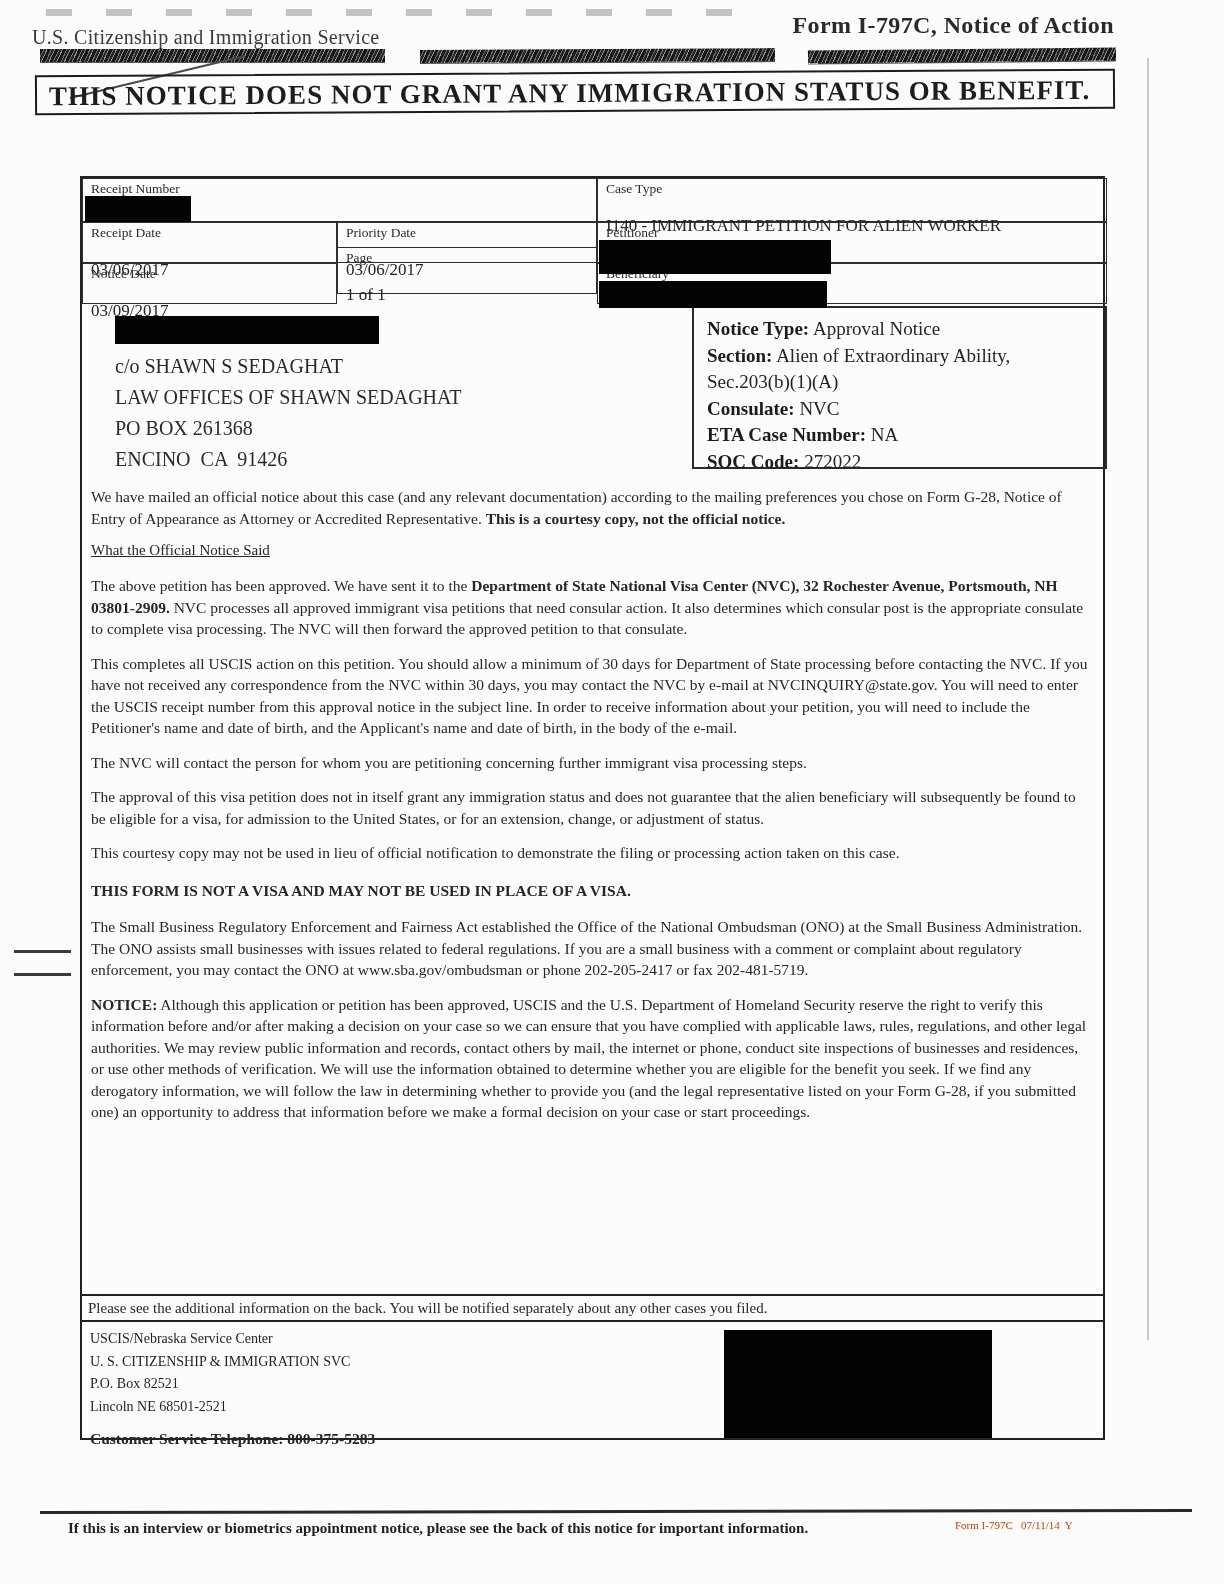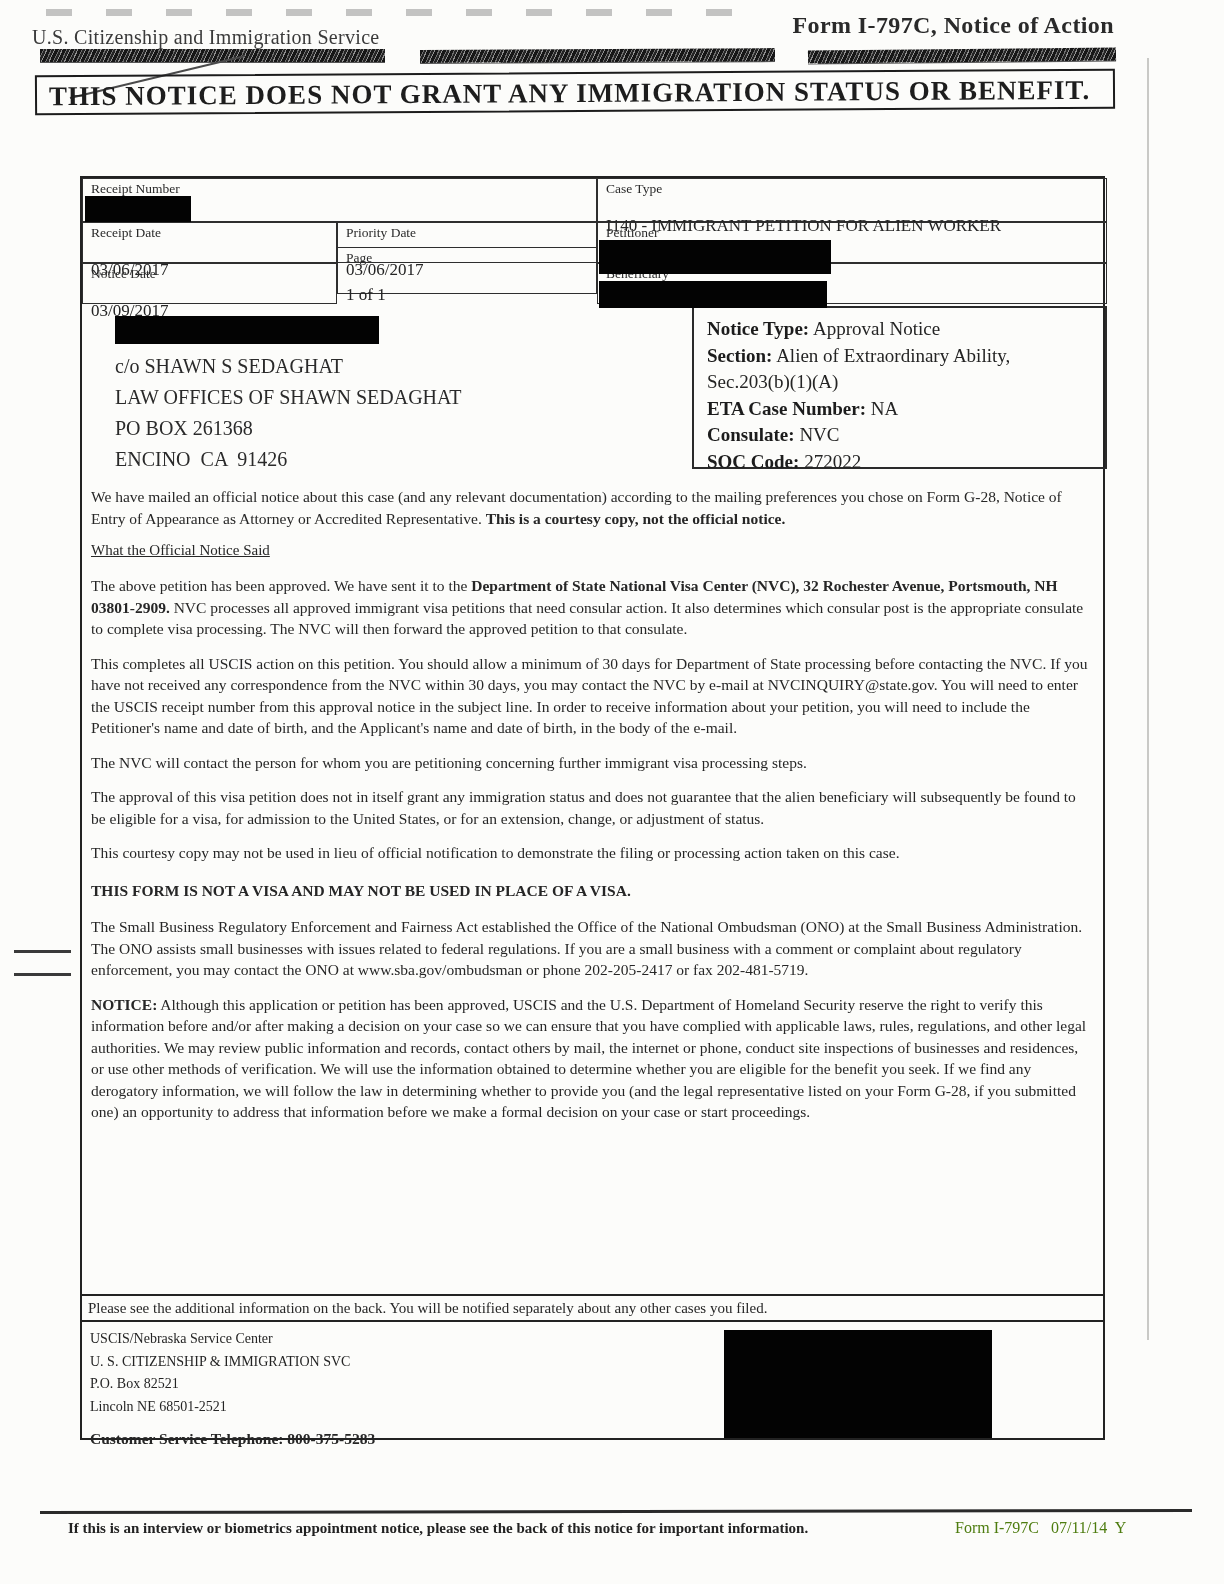--- a/index.html
+++ b/index.html
@@ -61,21 +61,21 @@
   .service-block .sline{font-size:14px;line-height:22.5px;color:#242424;}
   .service-block .phone{font-size:15.5px;font-weight:bold;margin-top:12px;}
   .redact-bottom{position:absolute;left:642px;top:1152px;width:268px;height:108px;background:#030303;}
   
   .margin-mark{position:absolute;left:14px;width:57px;height:3px;background:#3a3a3a;}
   .mm1{top:950px;} .mm2{top:973px;}
   .scan-edge{position:absolute;left:1147px;top:58px;width:2px;height:1282px;background:#c9c9c6;}
   
   .footer-rule{position:absolute;left:40px;top:1510px;width:1152px;height:3px;background:#2a2a2a;transform:rotate(-.1deg);}
   .footer-note{position:absolute;left:68px;top:1520px;font-size:15px;font-weight:bold;color:#222;}
-  .footer-ref{position:absolute;left:955px;top:1519px;font-size:16px;color:#4d7c0f;}
+  .footer-ref{position:absolute;left:955px;top:1519px;font-size:11px;color:#c2410c;}
 </style>
 </head>
 <body>
 
 <div class="page">
 
   <div class="faded-artifact"></div>
   <div class="agency">U.S. Citizenship and Immigration Service</div>
   <div class="form-title">Form I-797C, Notice of Action</div>
   <div class="hatchbar hatch-1"></div>
@@ -125,22 +125,22 @@
       <div class="line">c/o SHAWN S SEDAGHAT</div>
       <div class="line">LAW OFFICES OF SHAWN SEDAGHAT</div>
       <div class="line">PO BOX 261368</div>
       <div class="line ws-pre">ENCINO  CA  91426</div>
     </div>
 
     <div class="notice-box">
       <div class="nline"><b>Notice Type:</b><span class="ws-pre"> Approval Notice</span></div>
       <div class="nline"><b>Section:</b><span class="ws-pre"> Alien of Extraordinary Ability,</span></div>
       <div class="nline">Sec.203(b)(1)(A)</div>
+      <div class="nline"><b>Consulate:</b><span class="ws-pre"> NVC</span></div>
       <div class="nline"><b>ETA Case Number:</b><span class="ws-pre"> NA</span></div>
-      <div class="nline"><b>Consulate:</b><span class="ws-pre"> NVC</span></div>
       <div class="nline"><b>SOC Code:</b><span class="ws-pre"> 272022</span></div>
     </div>
 
     <div class="bodytext">
       <p><span>We have mailed an official notice about this case (and any relevant documentation) according to the mailing preferences you chose on Form G-28, Notice of Entry of Appearance as Attorney or Accredited Representative. </span><b>This is a courtesy copy, not the official notice.</b></p>
       <div class="head">What the Official Notice Said</div>
       <p><span>The above petition has been approved. We have sent it to the </span><b>Department of State National Visa Center (NVC), 32 Rochester Avenue, Portsmouth, NH 03801-2909.</b><span> NVC processes all approved immigrant visa petitions that need consular action. It also determines which consular post is the appropriate consulate to complete visa processing. The NVC will then forward the approved petition to that consulate.</span></p>
       <p>This completes all USCIS action on this petition. You should allow a minimum of 30 days for Department of State processing before contacting the NVC. If you have not received any correspondence from the NVC within 30 days, you may contact the NVC by e-mail at NVCINQUIRY@state.gov. You will need to enter the USCIS receipt number from this approval notice in the subject line. In order to receive information about your petition, you will need to include the Petitioner's name and date of birth, and the Applicant's name and date of birth, in the body of the e-mail.</p>
       <p>The NVC will contact the person for whom you are petitioning concerning further immigrant visa processing steps.</p>
       <p>The approval of this visa petition does not in itself grant any immigration status and does not guarantee that the alien beneficiary will subsequently be found to be eligible for a visa, for admission to the United States, or for an extension, change, or adjustment of status.</p>

